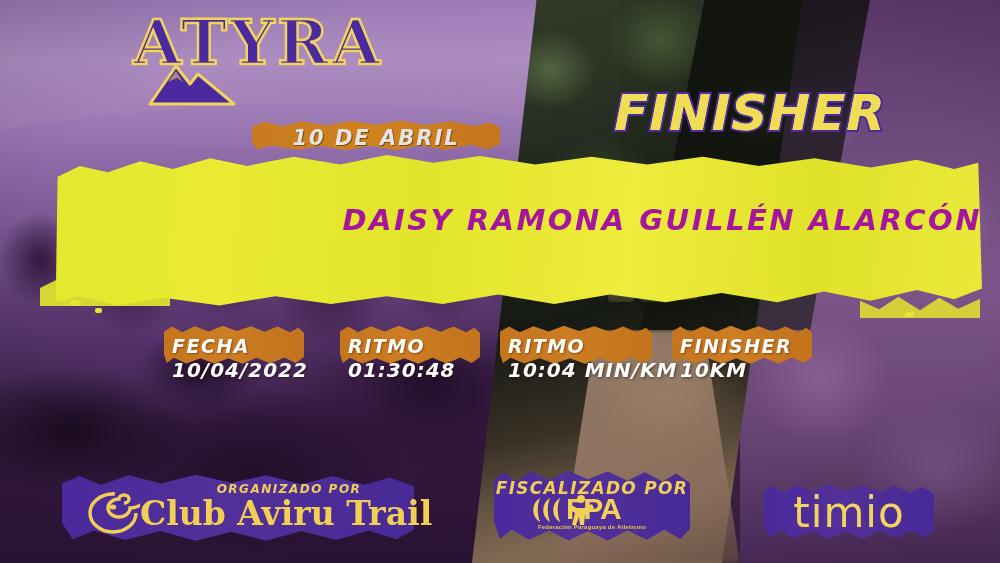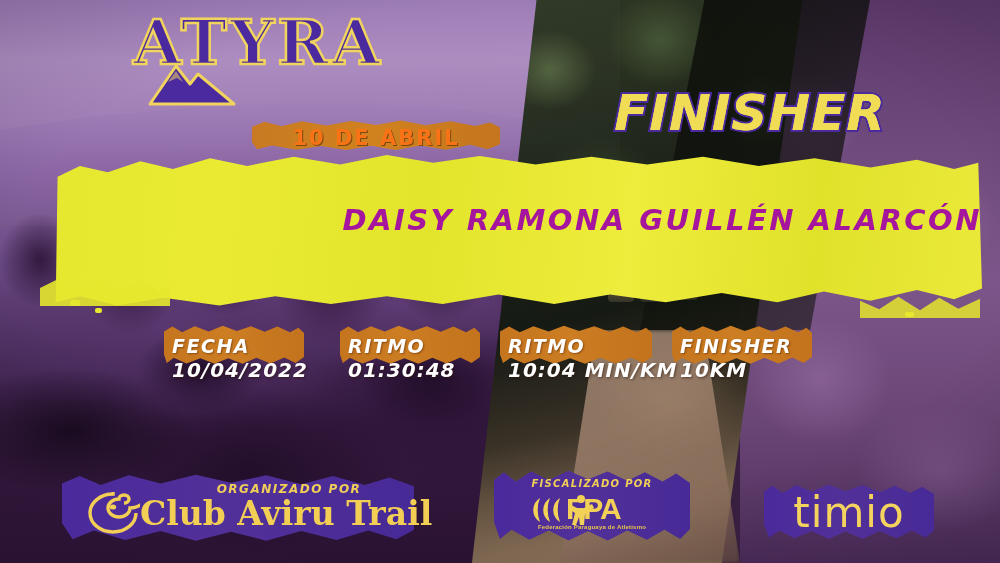--- a/index.html
+++ b/index.html
@@ -158,21 +158,21 @@
   .date-banner{
     position:absolute;left:134px;top:108px;width:248px;height:31px;
     background:linear-gradient(90deg,#c87a22,#d0821f 50%,#c4751e);
     clip-path:polygon(0 22%,5% 6%,12% 20%,20% 4%,30% 18%,40% 3%,50% 16%,60% 2%,
       70% 17%,80% 4%,90% 19%,96% 8%,100% 24%,100% 78%,95% 94%,88% 80%,
       78% 96%,68% 82%,58% 97%,48% 83%,38% 97%,28% 84%,18% 96%,8% 82%,2% 94%,0 72%);
   }
   .date-banner-text{
     position:absolute;left:134px;top:110px;width:248px;height:31px;
     display:flex;align-items:center;justify-content:center;
-    color:#f97316;font-size:21px;font-weight:bold;
+    color:#e5e5e5;font-size:21px;font-weight:bold;font-style:italic;
     letter-spacing:2px;
     font-family:"DejaVu Sans", sans-serif;
     text-shadow:1px 1px 0 #7a4a10;
   }
 
   
   .finisher{
     position:absolute;left:600px;top:88px;width:300px;
     text-align:center;
     font-family:"DejaVu Sans", sans-serif;
@@ -253,21 +253,21 @@
   .club-name{
     position:absolute;left:78px;top:20px;width:274px;
     color:#f2cf54;font-size:33px;font-weight:bold;
     font-family:"DejaVu Serif", serif;letter-spacing:0px;
     white-space:nowrap;
   }
   .club-swirl{position:absolute;left:24px;top:18px;width:54px;height:42px;}
 
   .fisc-label{
     position:absolute;left:0;top:8px;width:196px;text-align:center;
-    color:#f0cf57;font-size:10px;font-weight:bold;font-style:italic;
+    color:#f0cf57;font-size:17px;font-weight:bold;font-style:italic;
     letter-spacing:1.3px;font-family:"DejaVu Sans", sans-serif;
   }
   .fpa-logo{position:absolute;left:30px;top:24px;width:140px;height:32px;}
   .fpa-text{
     position:absolute;left:72px;top:22px;
     color:#f3d157;font-size:30px;font-weight:bold;
     font-family:"Liberation Sans", sans-serif;letter-spacing:-1px;
   }
   .fpa-sub{
     position:absolute;left:0;top:54px;width:196px;text-align:center;

